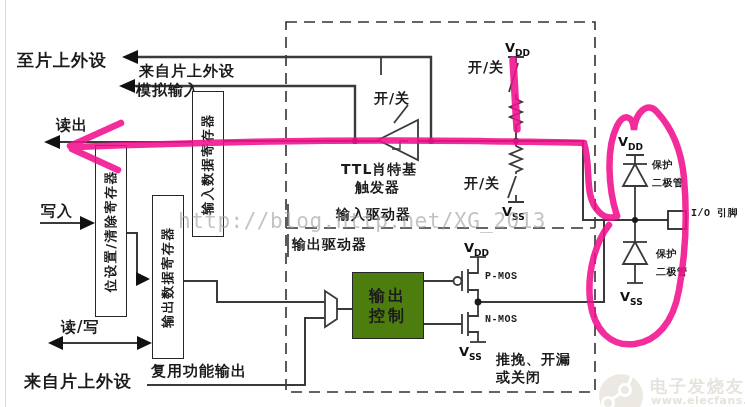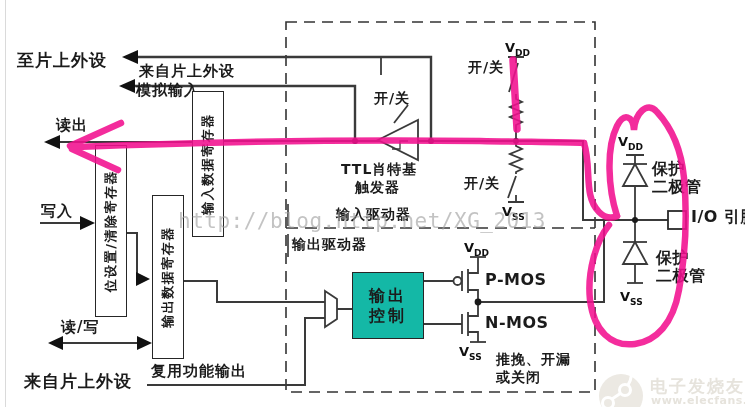--- a/index.html
+++ b/index.html
@@ -8,31 +8,31 @@
     background:#ffffff; font-family:"DejaVu Sans", sans-serif;
   }
   svg.layer { position:absolute; left:0; top:0; }
   .lbl {
     position:absolute; color:#1b1b1b; font-weight:bold; white-space:nowrap;
     line-height:1.05; letter-spacing:1px;
   }
   .big { font-size:17px; }
   .mid { font-size:15px; }
   .sm  { font-size:14px; }
-  .xs  { font-size:16px; letter-spacing:0.5px; }
+  .xs  { font-size:10px; letter-spacing:0.5px;font-family:Liberation Mono, monospace; }
   .vreg {
     position:absolute; border:1.6px solid #262626; background:#ffffff;
     display:flex; align-items:center; justify-content:center; z-index:2;
   }
   .vreg span {
     transform:rotate(-90deg); white-space:nowrap; font-weight:bold;
     font-size:13px; letter-spacing:1.5px; color:#1b1b1b;
   }
   .ctrlbox {
-    position:absolute; border:1.7px solid #262626; background:#14b8a6;
+    position:absolute; border:1.7px solid #262626; background:#4d7c0f;
     display:flex; flex-direction:column; align-items:center; justify-content:center;
     font-weight:bold; font-size:16px; letter-spacing:3px; color:#1b1b1b; z-index:2;
     line-height:1.2;
   }
   .vl { position:absolute; font-weight:bold; font-size:13px; color:#101010; z-index:2; letter-spacing:0; }
   .vl sub { font-size:9px; letter-spacing:0; }
   .wm-csdn {
     position:absolute; left:178px; top:209px; z-index:3;
     font-family:"DejaVu Sans Mono", monospace; font-size:21px;
     color:#9f9f9f; opacity:0.62; letter-spacing:0.5px; white-space:nowrap;

